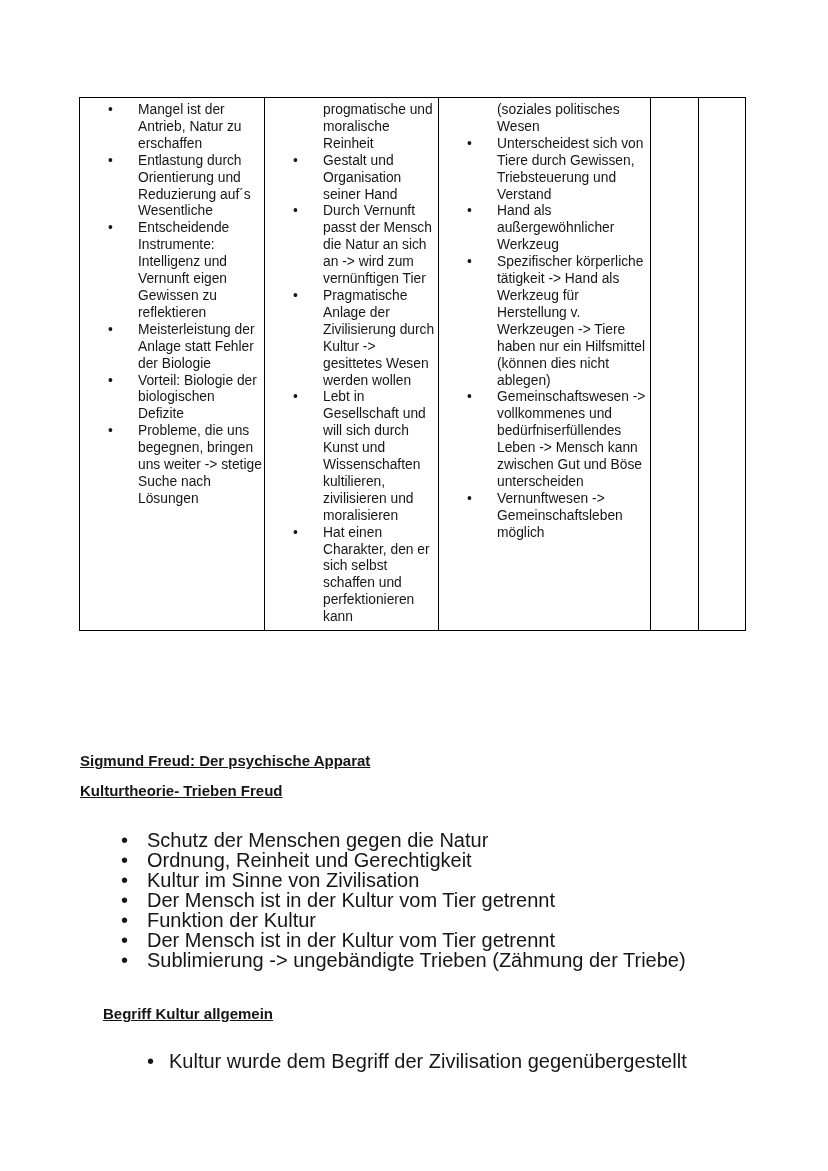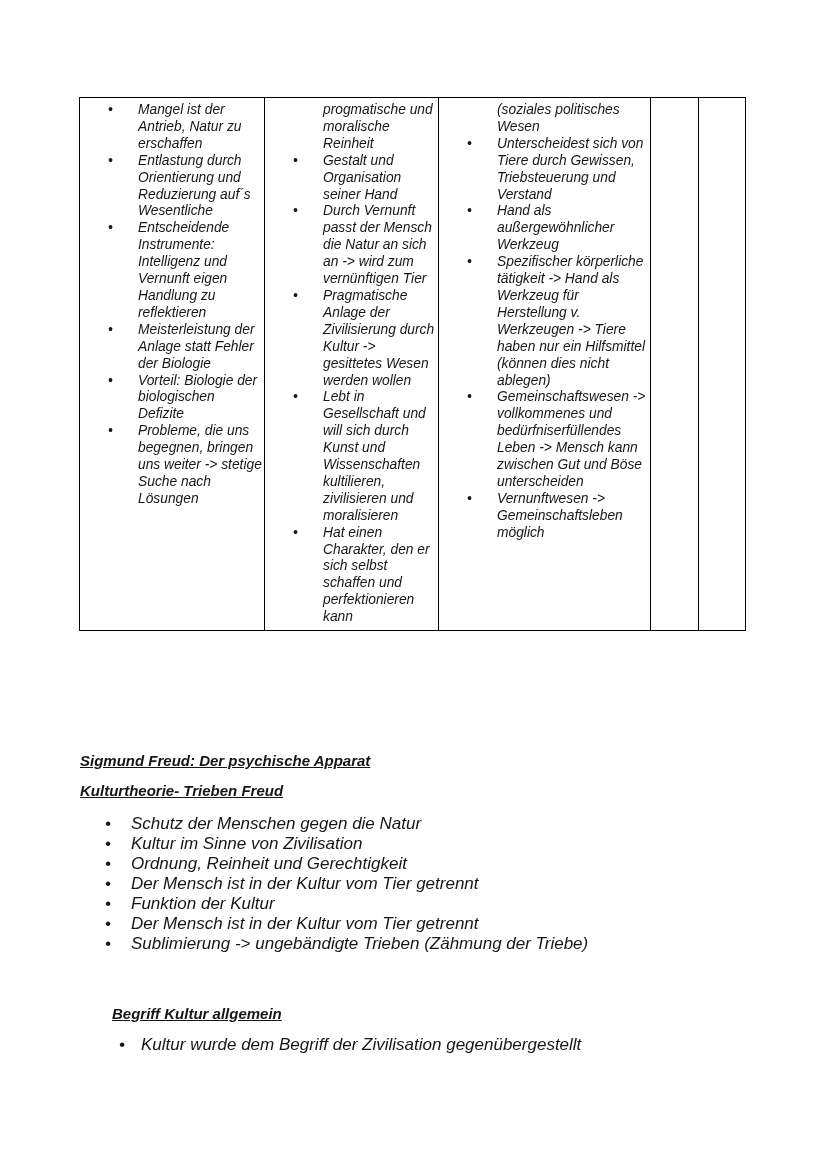--- a/index.html
+++ b/index.html
@@ -8,21 +8,20 @@
     width: 828px; height: 1171px;
     background: #ffffff;
     font-family: "Liberation Sans", sans-serif;
     color: #161616;
   }
   .page {
     position: relative;
     width: 758px; height: 1171px;
     background: #ffffff;
     overflow: hidden;
-    font-style: italic;
   }
 
   
   table.notes-table {
     position: absolute;
     left: 79px; top: 97px;
     width: 666px;
     border-collapse: collapse;
     table-layout: fixed;
     font-size: 13.8px;
@@ -53,39 +52,39 @@
     margin: 0;
     font-size: 15px;
     font-weight: bold;
     text-decoration: underline;
     line-height: 18px;
     white-space: nowrap;
     text-align: center;
   }
   .h-freud   { left: 80px;  top: 752px; }
   .h-kultur  { left: 80px;  top: 782px; }
-  .h-begriff { left: 103px; top: 1005px; margin-left: 9px; }
+  .h-begriff { left: 103px; top: 1005px; }
 
   
   .body-list {
     position: absolute;
     list-style: none;
-    margin: 0;
-    font-size: 17px;
+    margin: 16px;
+    font-size: 20px;
     line-height: 20px;
   }
   .body-list li { position: relative; }
   .body-list li::before {
     content: "\2022";
     position: absolute;
     top: 0;
   }
   .list-main { left: 80px; top: 814px; padding: 0 0 0 51px; }
   .list-main li::before { left: -26px; }
-  .list-begriff { left: 68px; top: 1035px; padding: 0 0 0 73px; }
+  .list-begriff { left: 80px; top: 1035px; padding: 0 0 0 73px; }
   .list-begriff li::before { left: -22px; }
 </style>
 </head>
 <body>
 
 <div class="page">
 
   <table class="notes-table">
     <colgroup>
       <col style="width:185px">
@@ -94,21 +93,21 @@
       <col style="width:48px">
       <col style="width:47px">
     </colgroup>
     <tbody>
         <tr>
 
       <td>
         <ul class="cell-list">
           <li>Mangel ist der Antrieb, Natur zu erschaffen</li>
           <li>Entlastung durch Orientierung und Reduzierung auf´s Wesentliche</li>
-          <li>Entscheidende Instrumente: Intelligenz und Vernunft eigen Handlung zu reflektieren</li>
+          <li>Entscheidende Instrumente: Intelligenz und Vernunft eigen Gewissen zu reflektieren</li>
           <li>Meisterleistung der Anlage statt Fehler der Biologie</li>
           <li>Vorteil: Biologie der biologischen Defizite</li>
           <li>Probleme, die uns begegnen, bringen uns weiter -&gt; stetige Suche nach Lösungen</li>
         </ul>
       </td>
 
       <td>
         <div class="cell-cont">progmatische und moralische Reinheit</div>
         <ul class="cell-list">
           <li>Gestalt und Organisation seiner Hand</li>
@@ -136,22 +135,22 @@
     </tr>
   </tbody>
     </table>
 
   <h2 class="doc-heading h-freud">Sigmund Freud: Der psychische Apparat</h2>
 
   <h2 class="doc-heading h-kultur">Kulturtheorie- Trieben Freud</h2>
 
   <ul class="body-list list-main">
     <li>Schutz der Menschen gegen die Natur</li>
+    <li>Ordnung, Reinheit und Gerechtigkeit</li>
     <li>Kultur im Sinne von Zivilisation</li>
-    <li>Ordnung, Reinheit und Gerechtigkeit</li>
     <li>Der Mensch ist in der Kultur vom Tier getrennt</li>
     <li>Funktion der Kultur</li>
     <li>Der Mensch ist in der Kultur vom Tier getrennt</li>
     <li>Sublimierung -&gt; ungebändigte Trieben (Zähmung der Triebe)</li>
   </ul>
 
   <h2 class="doc-heading h-begriff">Begriff Kultur allgemein</h2>
 
   <ul class="body-list list-begriff">
     <li>Kultur wurde dem Begriff der Zivilisation gegenübergestellt</li>

